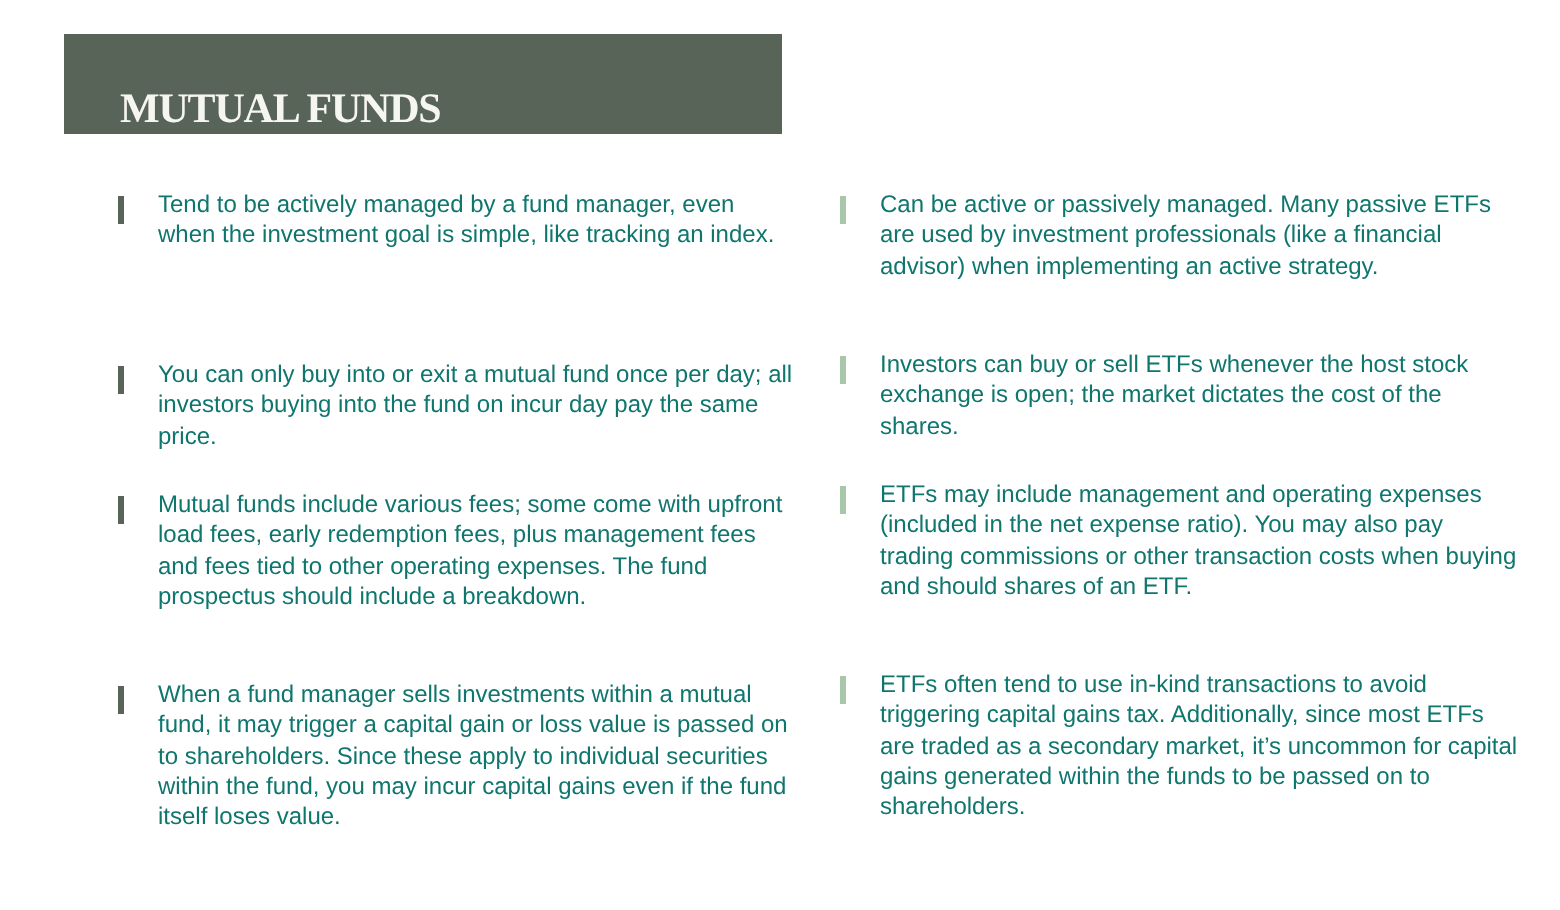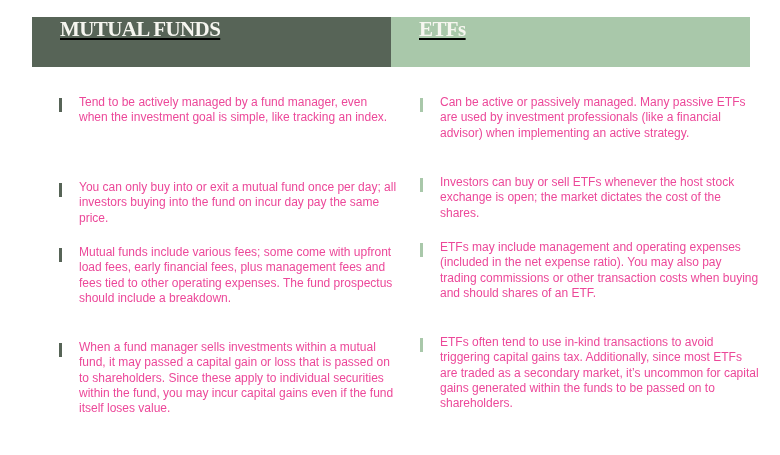--- a/index.html
+++ b/index.html
@@ -4,68 +4,65 @@
 <style>
   html, body { margin: 0; padding: 0; }
   body {
     width: 780px; height: 455px; background: #ffffff; position: relative; overflow: hidden;
     font-family: "Liberation Sans", sans-serif;
   }
   .header {
     position: absolute; top: 17px; left: 32px; width: 718px; height: 50px; display: flex;
   }
   .hcol {
-    height: 100%; display: flex; align-items: flex-start; box-sizing: border-box; text-decoration: underline;
+    height: 100%; display: flex; align-items: flex-end; box-sizing: border-box;
   }
   .hcol.left { width: 359px; background: #576457; padding-left: 28px; }
   .hcol.right { width: 359px; background: #a9c8aa; padding-left: 28px; }
   .htitle {
     font-family: "Liberation Serif", serif; font-weight: bold; color: #f6f6f0;
     font-size: 21px; letter-spacing: -0.6px;
   }
   .col { position: absolute; top: 95px; }
   .col.left { left: 59px; width: 330px; }
   .col.right { left: 420px; width: 330px; }
   .item { position: absolute; left: 0; width: 330px; }
   .bar { position: absolute; left: 0; top: 3px; width: 3px; height: 14px; }
   .col.left .bar { background: #576457; }
   .col.right .bar { background: #a9c8aa; }
   .txt {
-    position: absolute; left: 20px; width: 320px; color: #ec4899;
+    position: absolute; left: 20px; width: 320px; color: #0f766e;
     font-size: 12px; line-height: 15.3px;
   }
 </style>
 </head>
 <body>
 
 <div class="header">
   <div class="hcol left">
     <span class="htitle">MUTUAL FUNDS</span>
-  </div>
-  <div class="hcol right">
-    <span class="htitle">ETFs</span>
   </div>
 </div>
 
 <div class="col left">
   <div class="item" style="top:0px">
     <span class="bar"></span>
     <div class="txt">Tend to be actively managed by a fund manager, even when the investment goal is simple, like tracking an index.</div>
   </div>
   <div class="item" style="top:85px">
     <span class="bar"></span>
     <div class="txt">You can only buy into or exit a mutual fund once per day; all investors buying into the fund on incur day pay the same price.</div>
   </div>
   <div class="item" style="top:150px">
     <span class="bar"></span>
-    <div class="txt">Mutual funds include various fees; some come with upfront load fees, early financial fees, plus management fees and fees tied to other operating expenses. The fund prospectus should include a breakdown.</div>
+    <div class="txt">Mutual funds include various fees; some come with upfront load fees, early redemption fees, plus management fees and fees tied to other operating expenses. The fund prospectus should include a breakdown.</div>
   </div>
   <div class="item" style="top:245px">
     <span class="bar"></span>
-    <div class="txt">When a fund manager sells investments within a mutual fund, it may passed a capital gain or loss that is passed on to shareholders. Since these apply to individual securities within the fund, you may incur capital gains even if the fund itself loses value.</div>
+    <div class="txt">When a fund manager sells investments within a mutual fund, it may trigger a capital gain or loss value is passed on to shareholders. Since these apply to individual securities within the fund, you may incur capital gains even if the fund itself loses value.</div>
   </div>
 </div>
 
 <div class="col right">
   <div class="item" style="top:0px">
     <span class="bar"></span>
     <div class="txt">Can be active or passively managed. Many passive ETFs are used by investment professionals (like a financial advisor) when implementing an active strategy.</div>
   </div>
   <div class="item" style="top:80px">
     <span class="bar"></span>

